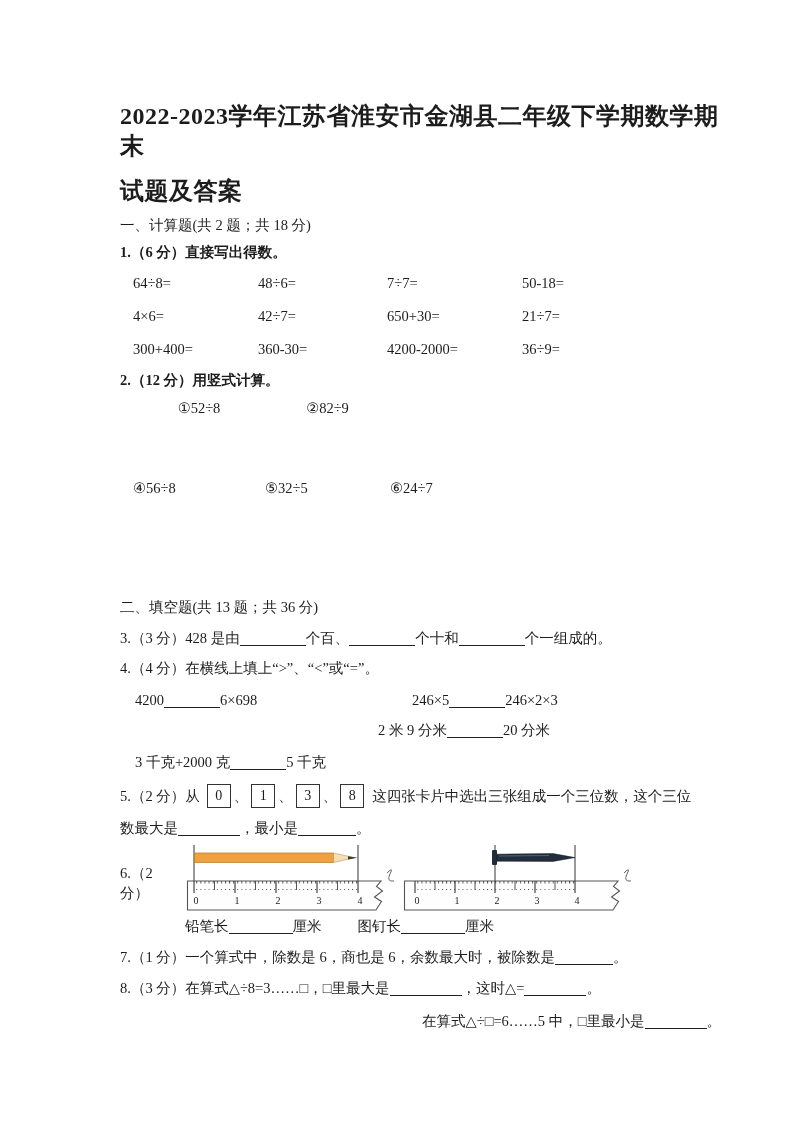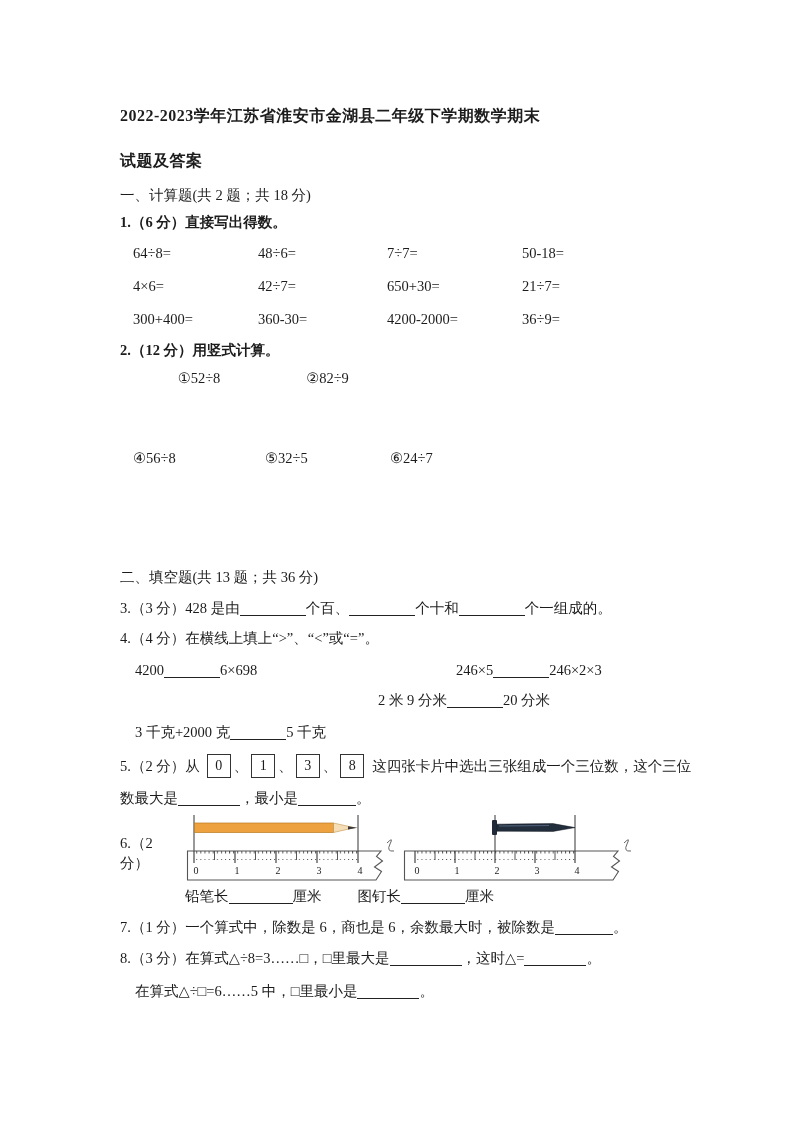--- a/index.html
+++ b/index.html
@@ -7,56 +7,56 @@
     position:relative;
     width:793px;height:1122px;
     background:#ffffff;
     box-sizing:border-box;
     padding:101px 72px 0 120px;
     font-family:"Liberation Serif","DejaVu Serif",serif;
     color:#1c1c1c;
     font-size:14.5px;
     overflow:hidden;
   }
-  .title-line{font-size:16px;font-weight:700;line-height:30px;letter-spacing:0.5px;}
+  .title-line{font-size:24px;font-weight:700;line-height:30px;letter-spacing:0.5px;}
   .title-line.t2{margin-top:15px;}
   .sec{margin-top:9px;line-height:20px;}
   .sec2{margin-top:99px;}
   .qlabel{margin-top:7px;line-height:20px;font-weight:bold;}
   .q2l{margin-top:11px;}
   .grid{display:grid;padding-left:13px;line-height:20px;}
   .gq1{grid-template-columns:125px 129px 135px 1fr;row-gap:13px;margin-top:11px;}
   .gq2{grid-template-columns:132px 125px 1fr;}
   .gq2.r1{margin-top:8px;text-align:center;}
   .gq2.r2{margin-top:60px;}
   .line{line-height:22px;}
   .q3{margin-top:10px;}
   .q4l{margin-top:9px;line-height:20px;}
   .q4r{display:flex;padding-left:15px;line-height:19px;}
-  .q4r.r1{margin-top:13px;gap:44px;}
+  .q4r.r1{margin-top:13px;}
   .q4r.r2{margin-top:11px;}
   .q4r .left{flex:0 0 auto;}
   .q4r.r1 .left{width:277px;}
   .q4r.r2 .left{width:243px;margin-top:32px;}
   .bl{display:inline-block;border-bottom:1px solid #222;height:14px;vertical-align:-3px;}
   .q5l1{margin-top:12px;display:flex;align-items:center;line-height:20px;}
   .cards{display:flex;align-items:center;margin:0 7px 0 6px;}
   .card{display:inline-block;width:22px;height:22px;border:1.6px solid #333;
         text-align:center;line-height:22px;font-size:14px;margin:0 1px;background:#fff;}
   .card-sep{margin:0 2px;}
   .q5l2{margin-top:10px;line-height:20px;}
   .fig{margin-top:3px;display:flex;align-items:flex-start;}
   .fig .q6label{flex:0 0 64px;padding-top:22px;line-height:20px;}
   .fig svg{display:block;}
   .fig .rsvg2{margin-left:3px;}
   .q6ans{margin-top:3px;padding-left:65px;line-height:20px;}
   .ansgap{display:inline-block;width:36px;}
   .q7{margin-top:11px;line-height:20px;}
   .q8l1{margin-top:11px;line-height:20px;}
-  .q8l2{margin-top:13px;padding-left:15px;line-height:20px;}
+  .q8l2{margin-top:13px;padding-left:15px;line-height:20px;text-align:right;}
   .rnum{font-size:10px;fill:#222;font-family:"Liberation Serif","DejaVu Serif",serif;}
 </style>
 </head>
 <body>
 
 <div class="page">
 
   <div>
     <div class="title-line">2022-2023学年江苏省淮安市金湖县二年级下学期数学期末</div>
     <div class="title-line t2">试题及答案</div>

